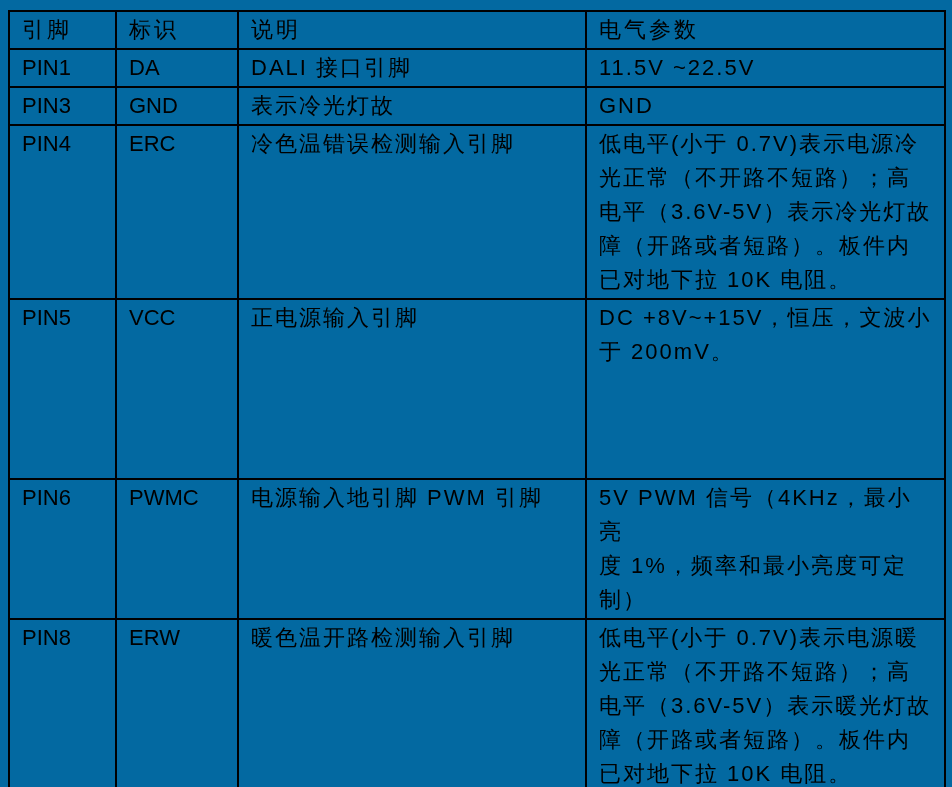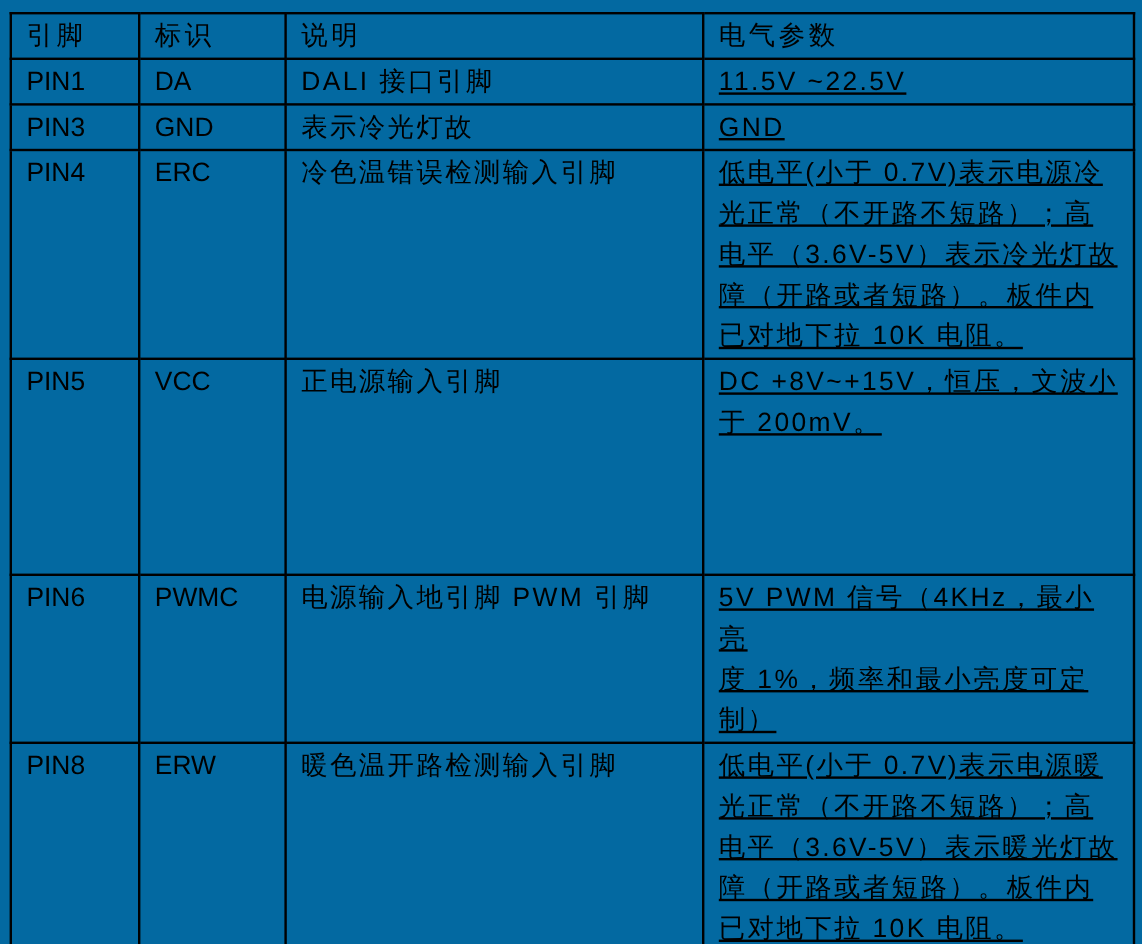--- a/index.html
+++ b/index.html
@@ -56,21 +56,20 @@
   tbody tr:nth-child(6){ height: 107px; padding-left: 16px; }
   tbody tr:nth-child(7){ height: 99px; }
   tbody tr:nth-child(8){ height: 176px; }
   td.cell-description,
   td.cell-electrical {
     letter-spacing: 2px;
   }
   td.cell-electrical {
     white-space: pre-wrap;
     word-break: break-word;
-    text-decoration: underline;
   }
   td.cell-pin, td.cell-label {
     letter-spacing: 0;
   }
 </style>
 </head>
 <body>
 
 <div class="page">
   <table class="pin-table">

